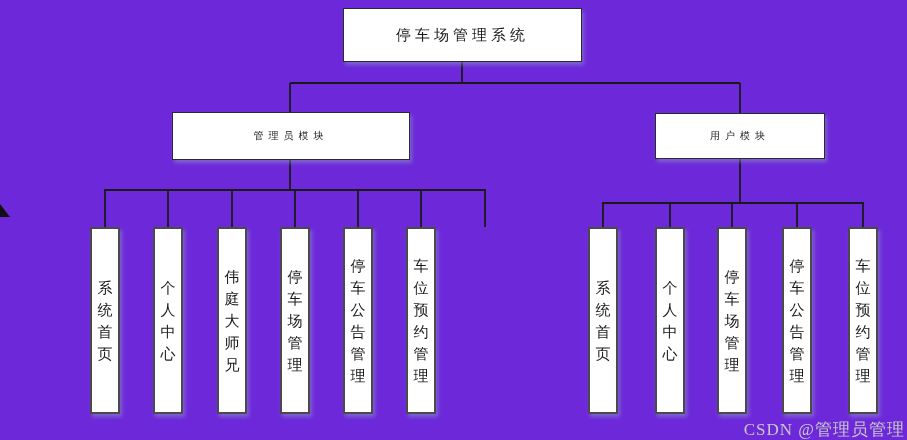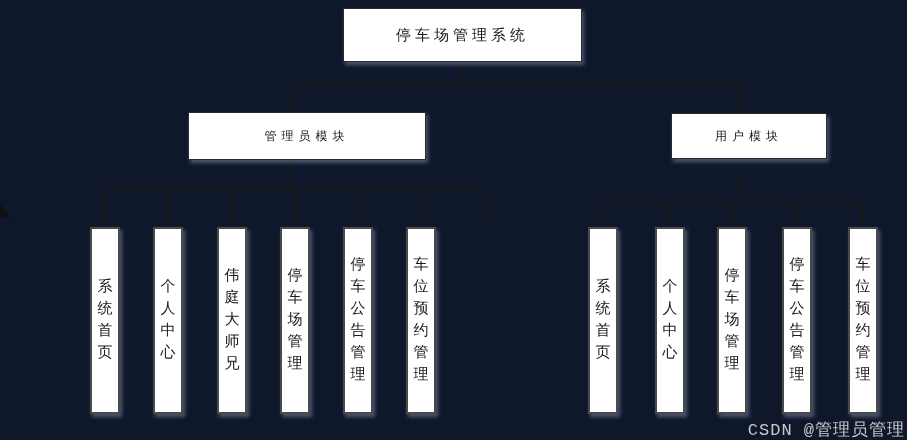--- a/index.html
+++ b/index.html
@@ -1,44 +1,43 @@
 <!DOCTYPE html>
 <html><head>
 <meta charset="utf-8">
 <style>
   html, body { margin: 0; padding: 0; background: #ffffff; }
   .canvas {
     position: relative;
     width: 907px;
     height: 440px;
-    background: #0f172a;
-    font-family: Liberation Mono, monospace;
+    background: #6d28d9;
+    font-family: Liberation Serif, serif;
     color: #1a1a1a;
     overflow: hidden;
   }
   .connectors { position: absolute; left: 0; top: 0; }
   .node {
     position: absolute;
     background: #ffffff;
     display: flex;
     align-items: center;
     justify-content: center;
     box-sizing: border-box;
     box-shadow: 2px 3px 4px rgba(150,170,205,0.45);
   }
   .node.level-top {
     border: 1.5px solid #2b2b2b;
     font-size: 15px;
     letter-spacing: 4px;
   }
   .node.level-module {
     border: 1.5px solid #2b2b2b;
-    font-size: 12px;
+    font-size: 10px;
     letter-spacing: 5px;
-    margin-left: 16px;
   }
   .node.leaf {
     border: 2px solid #4a4a4a;
     width: 30px;
     top: 227px;
     height: 187px;
   }
   .leaf .v-label {
     display: block;
     width: 16px;
@@ -100,21 +99,21 @@
     </g>
   </svg>
 
   <div class="node level-top" style="left:343px; top:8px; width:239px; height:54px;">
     <span class="h-label">停车场管理系统</span>
   </div>
 
   <div class="node level-module" style="left:172px; top:112px; width:238px; height:48px;">
     <span class="h-label">管理员模块</span>
   </div>
-  <div class="node level-module" style="left:655px; top:113px; width:156px; height:46px;">
+  <div class="node level-module" style="left:655px; top:113px; width:170px; height:46px;">
     <span class="h-label">用户模块</span>
   </div>
 
   <div class="node leaf" style="left:90px;">
     <span class="v-label">系统首页</span>
   </div>
   <div class="node leaf" style="left:153px;">
     <span class="v-label">个人中心</span>
   </div>
   <div class="node leaf" style="left:217px;">

